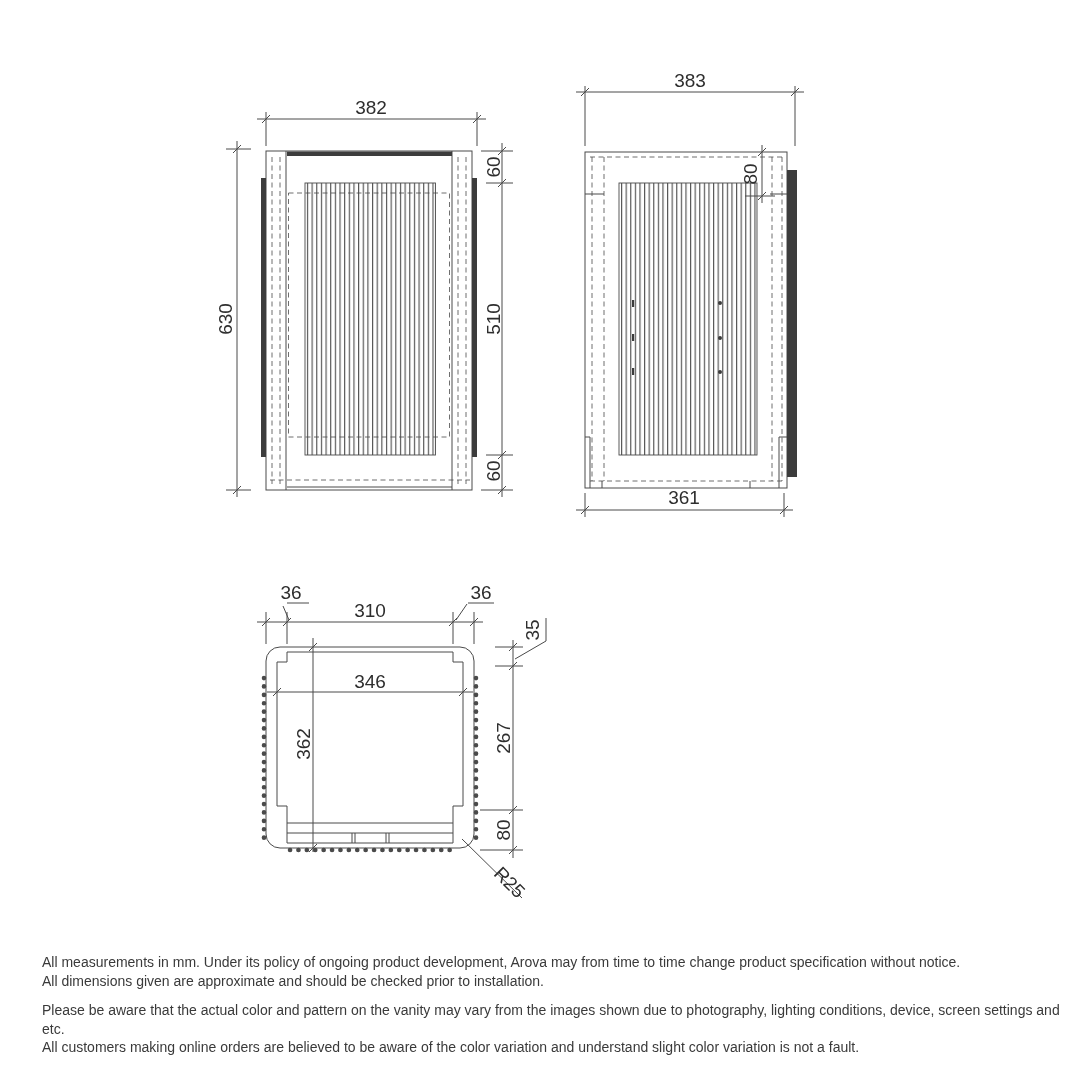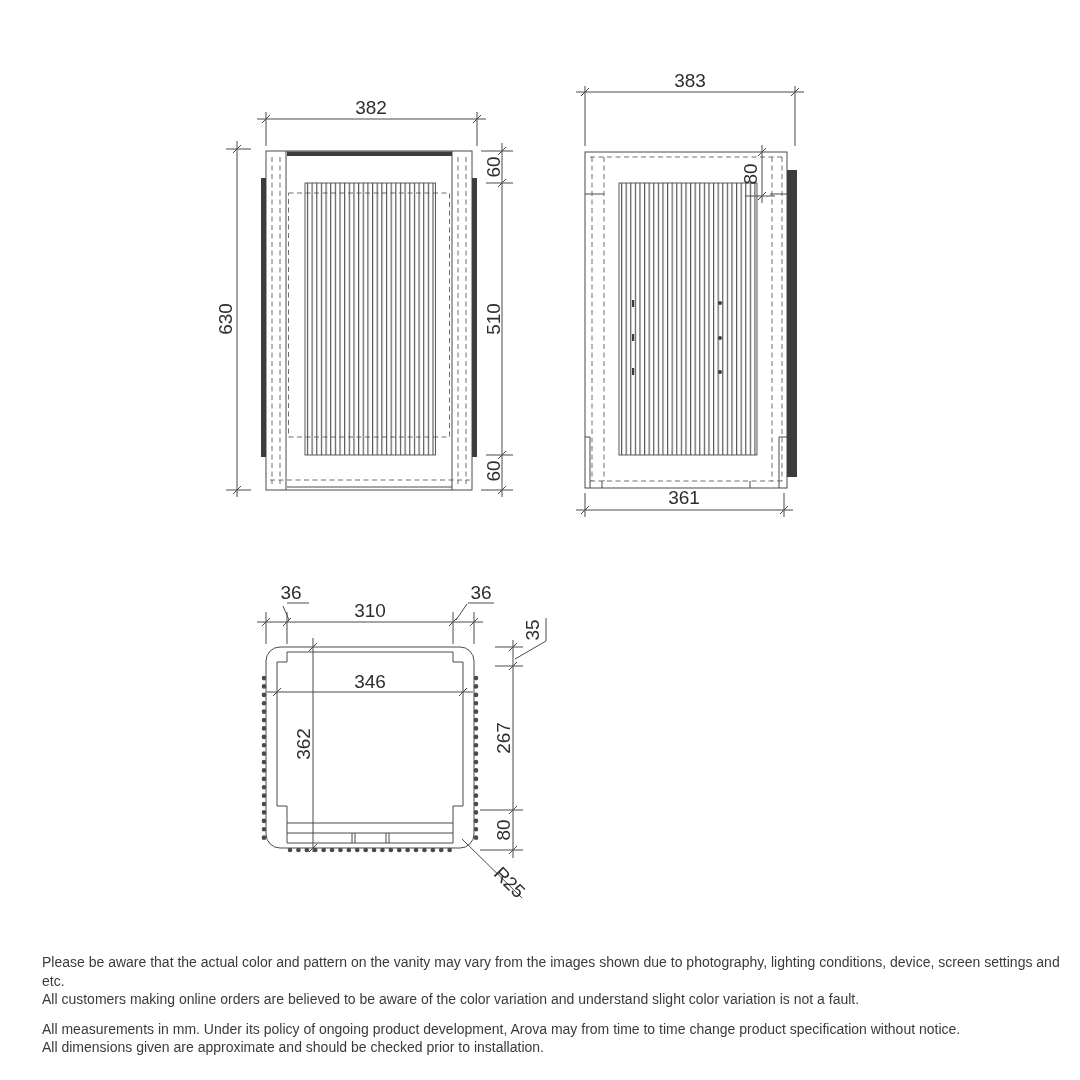--- a/index.html
+++ b/index.html
@@ -139,18 +139,18 @@
       <text x="370" y="688">346</text>
       <text x="310" y="744" transform="rotate(-90 310 744)">362</text>
       <text x="510" y="738" transform="rotate(-90 510 738)">267</text>
       <text x="510" y="830" transform="rotate(-90 510 830)">80</text>
       <text x="505" y="887" transform="rotate(45 505 887)">R25</text>
     </g>
   </g>
 </svg>
 
 <div class="footer">
+  <p><span>All measurements in mm. Under its policy of ongoing product development, Arova may from time to time change product specification without notice.</span><br>
+  <span>All dimensions given are approximate and should be checked prior to installation.</span></p>
   <p><span>Please be aware that the actual color and pattern on the vanity may vary from the images shown due to photography, lighting conditions, device, screen settings and etc.</span><br>
   <span>All customers making online orders are believed to be aware of the color variation and understand slight color variation is not a fault.</span></p>
-  <p><span>All measurements in mm. Under its policy of ongoing product development, Arova may from time to time change product specification without notice.</span><br>
-  <span>All dimensions given are approximate and should be checked prior to installation.</span></p>
 </div>
 </div>
 
 </body></html>

